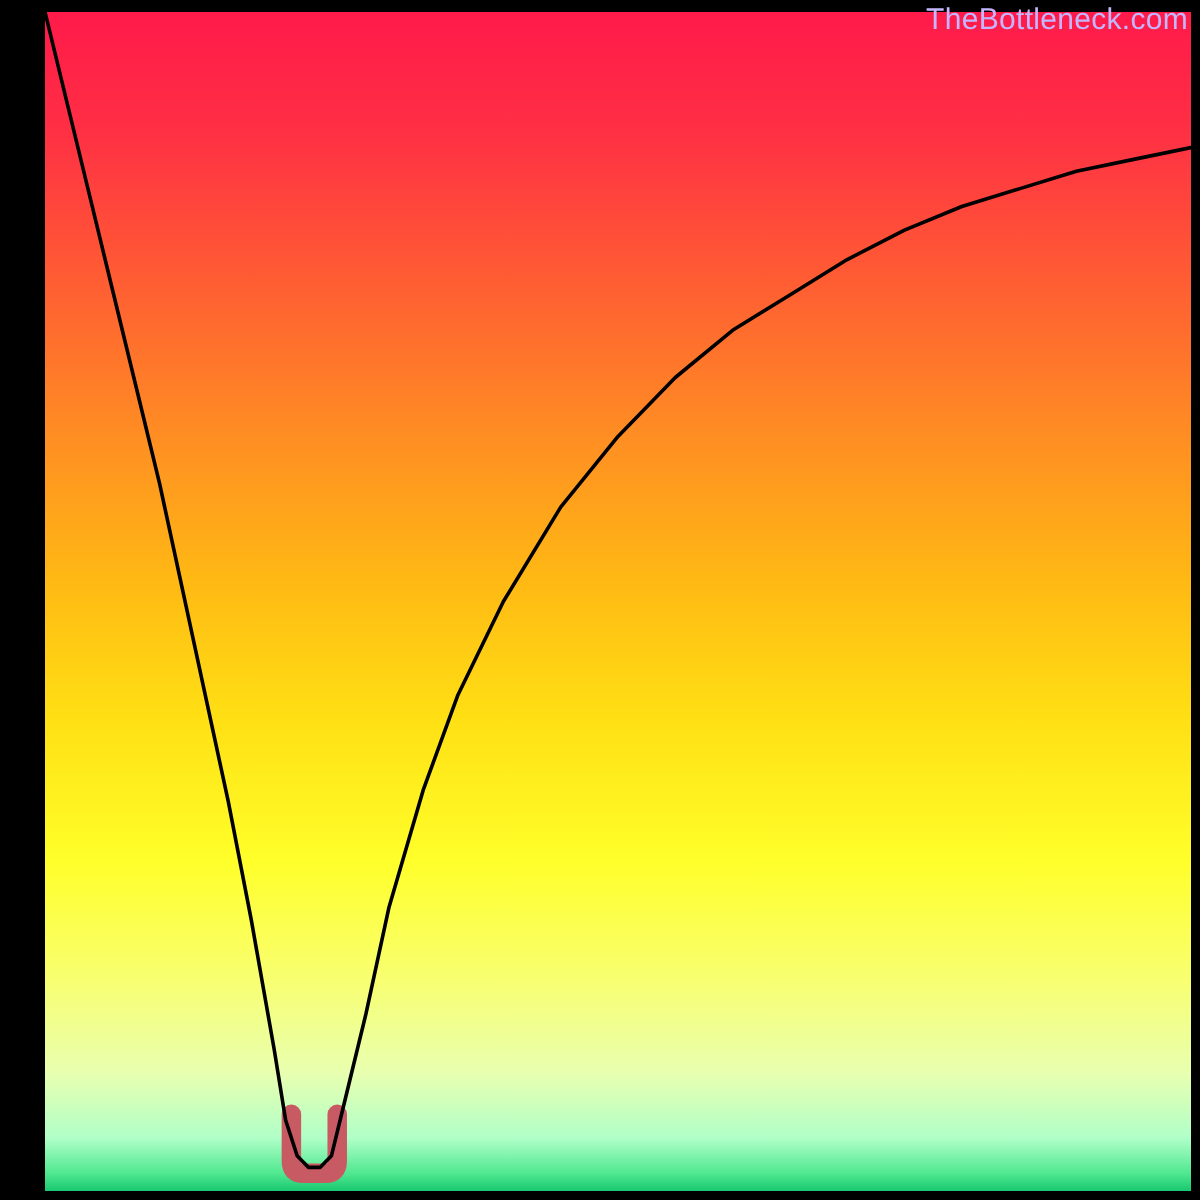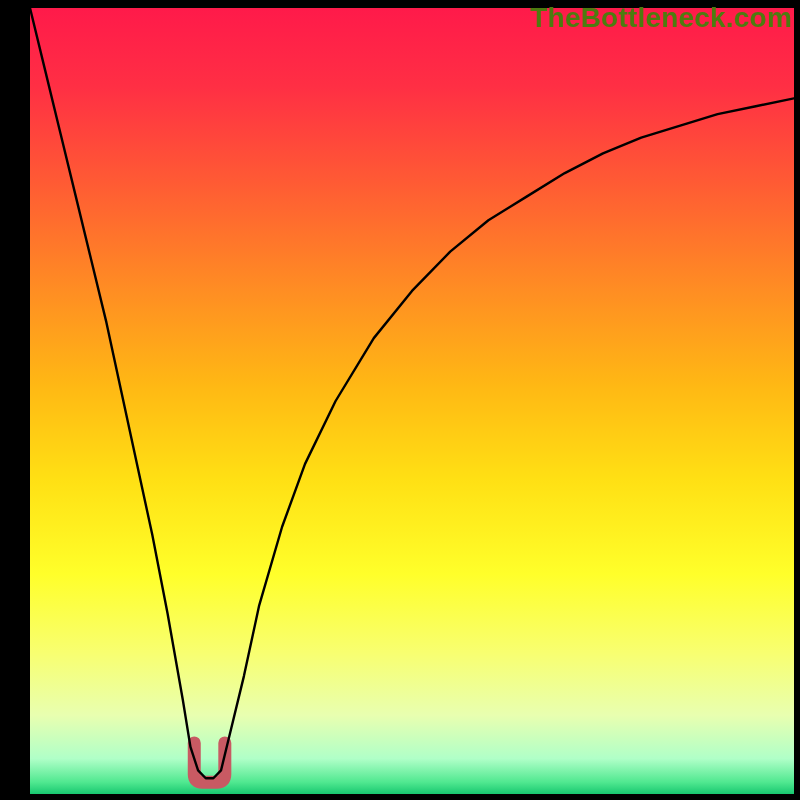--- a/index.html
+++ b/index.html
@@ -23,23 +23,23 @@
     left: 0;
     top: 0;
     width: 764px;
     height: 786px;
   }
   .watermark {
     position: absolute;
     top: 2px;
     right: 8px;
     font-family: Arial, Helvetica, sans-serif;
-    font-size: 28px;
-    color: #4d7c0f;
-    font-weight: 700;
+    font-size: 20px;
+    color: #c4b5fd;
+    font-weight: 400;
     letter-spacing: 0.2px;
   }
   svg { display: block; }
 </style>
 </head>
 <body>
 
 <div class="frame">
   <svg class="plot" id="plot-svg" viewBox="0 0 764 786" preserveAspectRatio="none">
     <defs>

